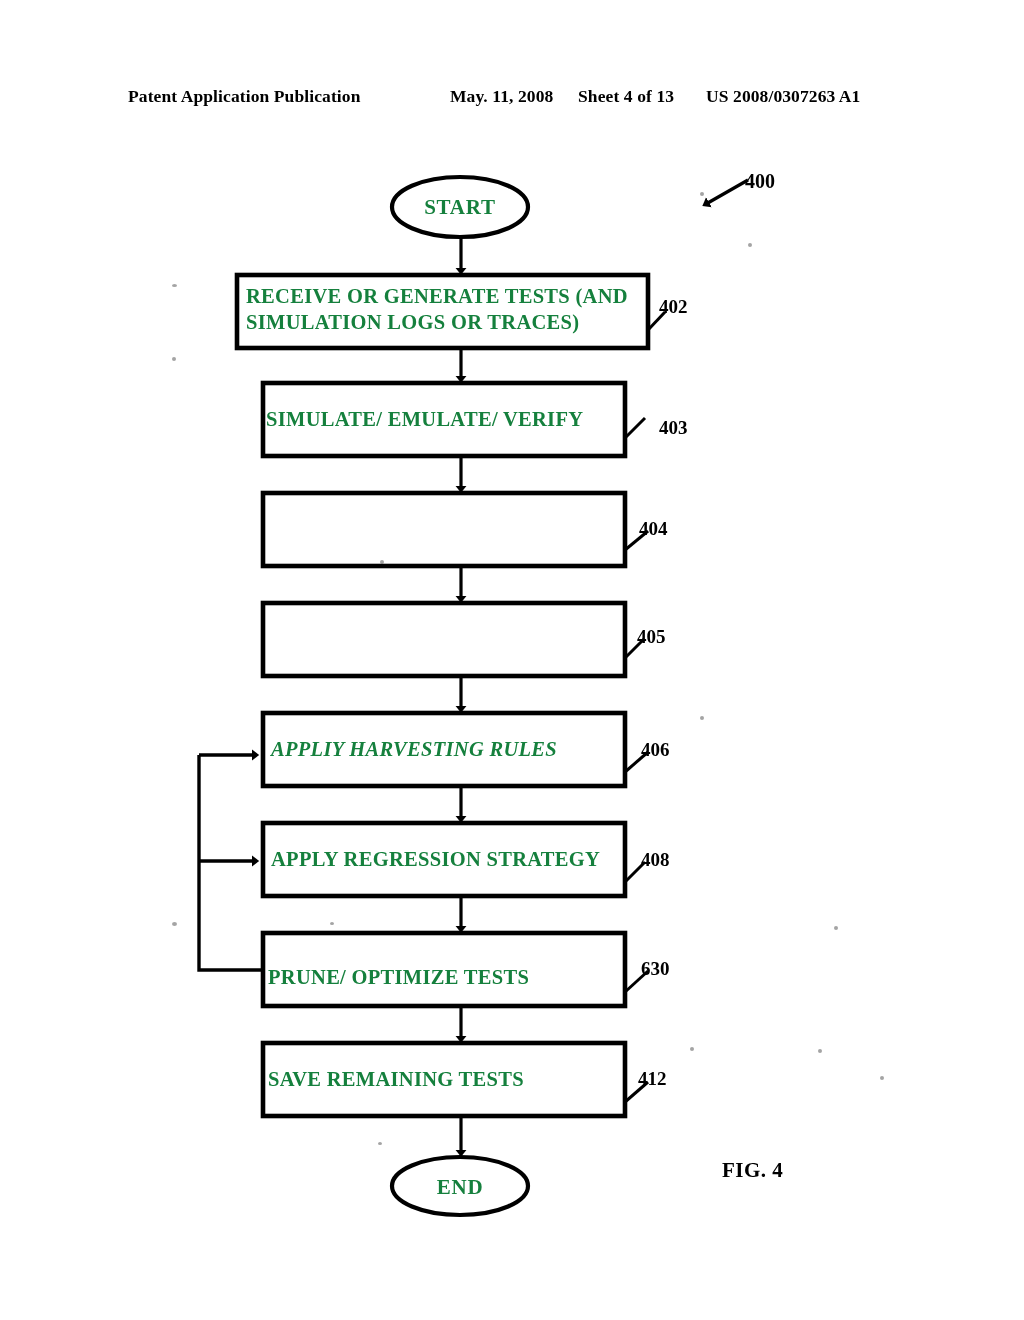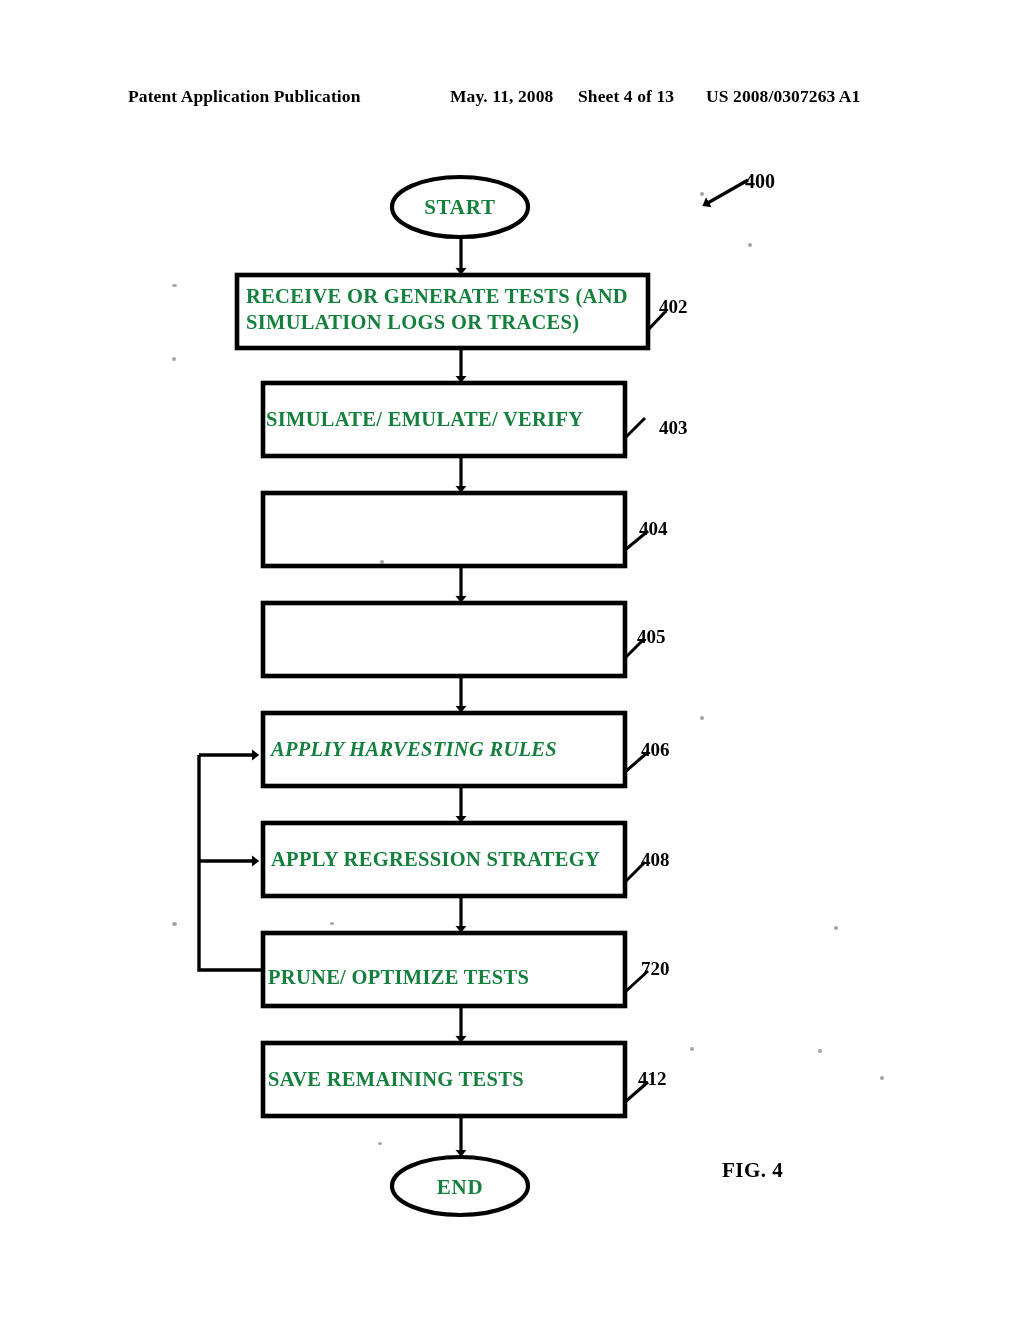--- a/index.html
+++ b/index.html
@@ -166,21 +166,21 @@
   <div class="node-text process-text" style="left:268px; top:1067px; width:360px;">SAVE REMAINING TESTS</div>
 
   <div class="node-text terminal-text" style="left:392px; top:1175px; width:136px;">END</div>
 
   <div class="ref-label" style="left:659px; top:296px;">402</div>
   <div class="ref-label" style="left:659px; top:405px;margin-top:12px;">403</div>
   <div class="ref-label" style="left:639px; top:518px;">404</div>
   <div class="ref-label" style="left:637px; top:626px;">405</div>
   <div class="ref-label" style="left:641px; top:739px;">406</div>
   <div class="ref-label" style="left:641px; top:849px;">408</div>
-  <div class="ref-label" style="left:641px; top:958px;">720</div>
+  <div class="ref-label" style="left:641px; top:958px;">630</div>
   <div class="ref-label" style="left:638px; top:1068px;">412</div>
 
   <div class="ref-label" style="left:745px; top:170px; font-size:20px;">400</div>
 
   <div class="fig-caption" style="left:722px; top:1158px;">FIG. 4</div>
 
   <span class="speck" style="left:172px; top:284px; width:5px; height:3px;"></span>
   <span class="speck" style="left:172px; top:357px; width:4px; height:4px;"></span>
   <span class="speck" style="left:380px; top:560px; width:4px; height:4px;"></span>
   <span class="speck" style="left:172px; top:922px; width:5px; height:4px;"></span>

